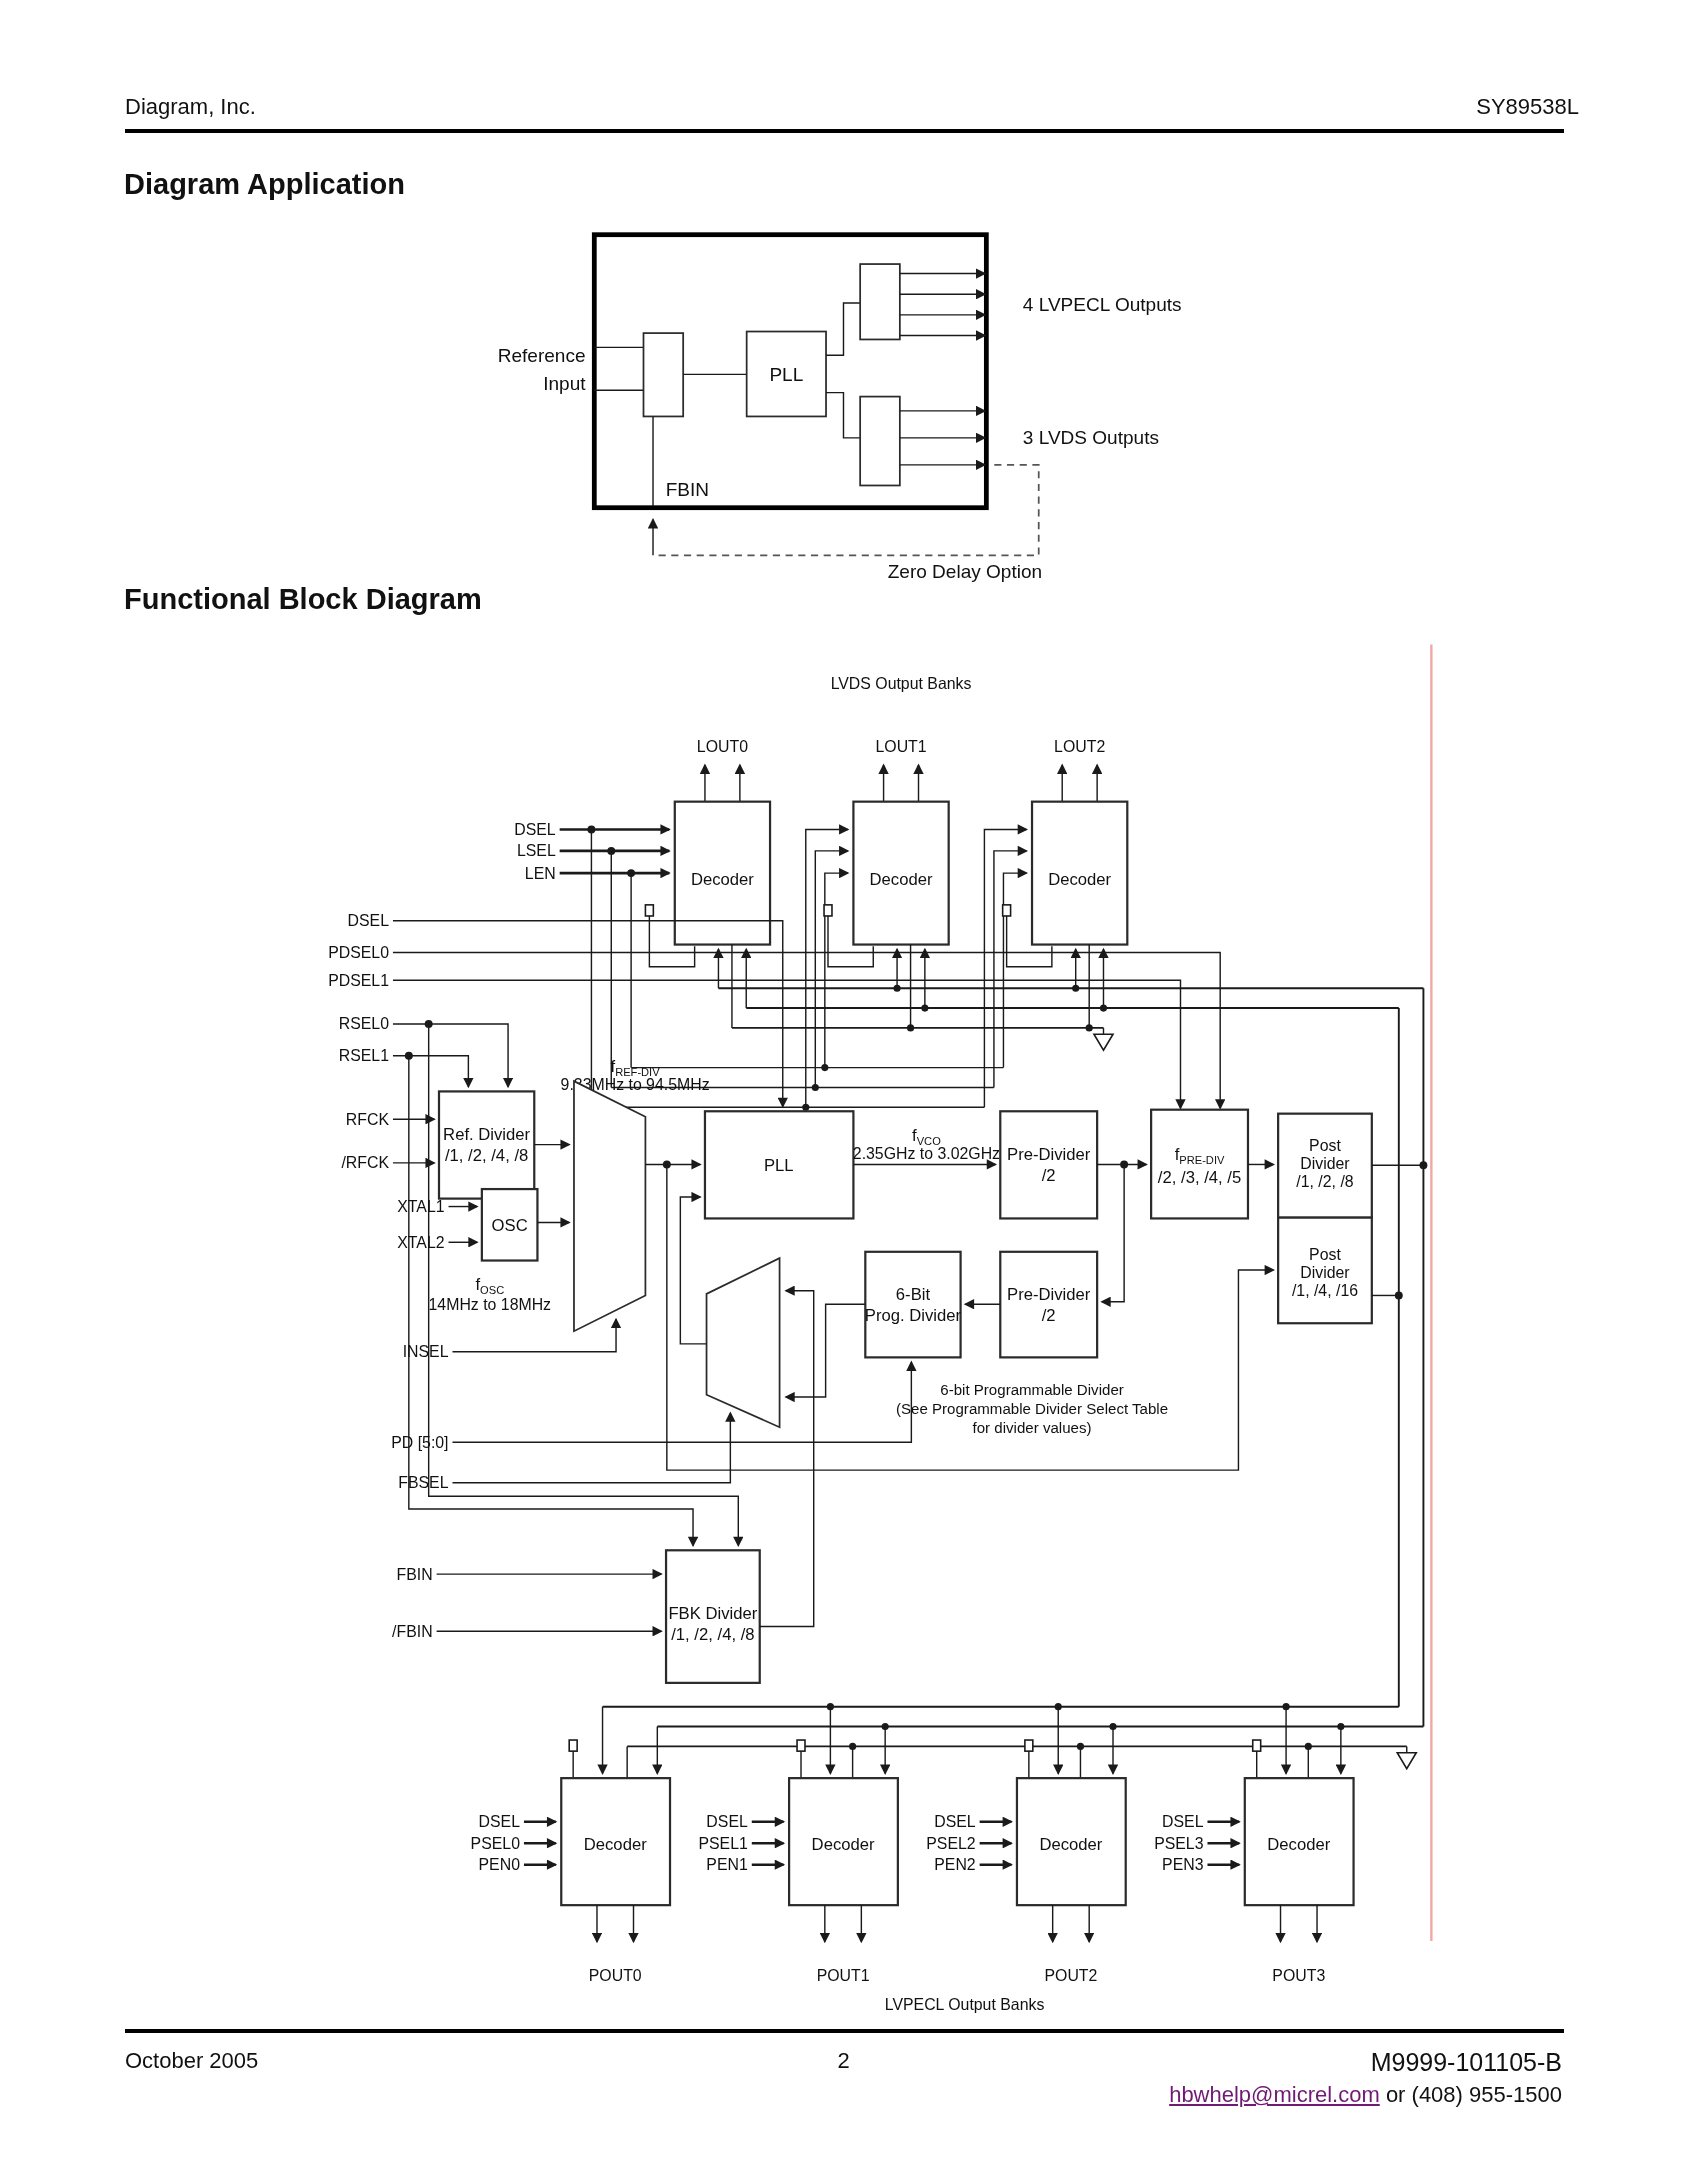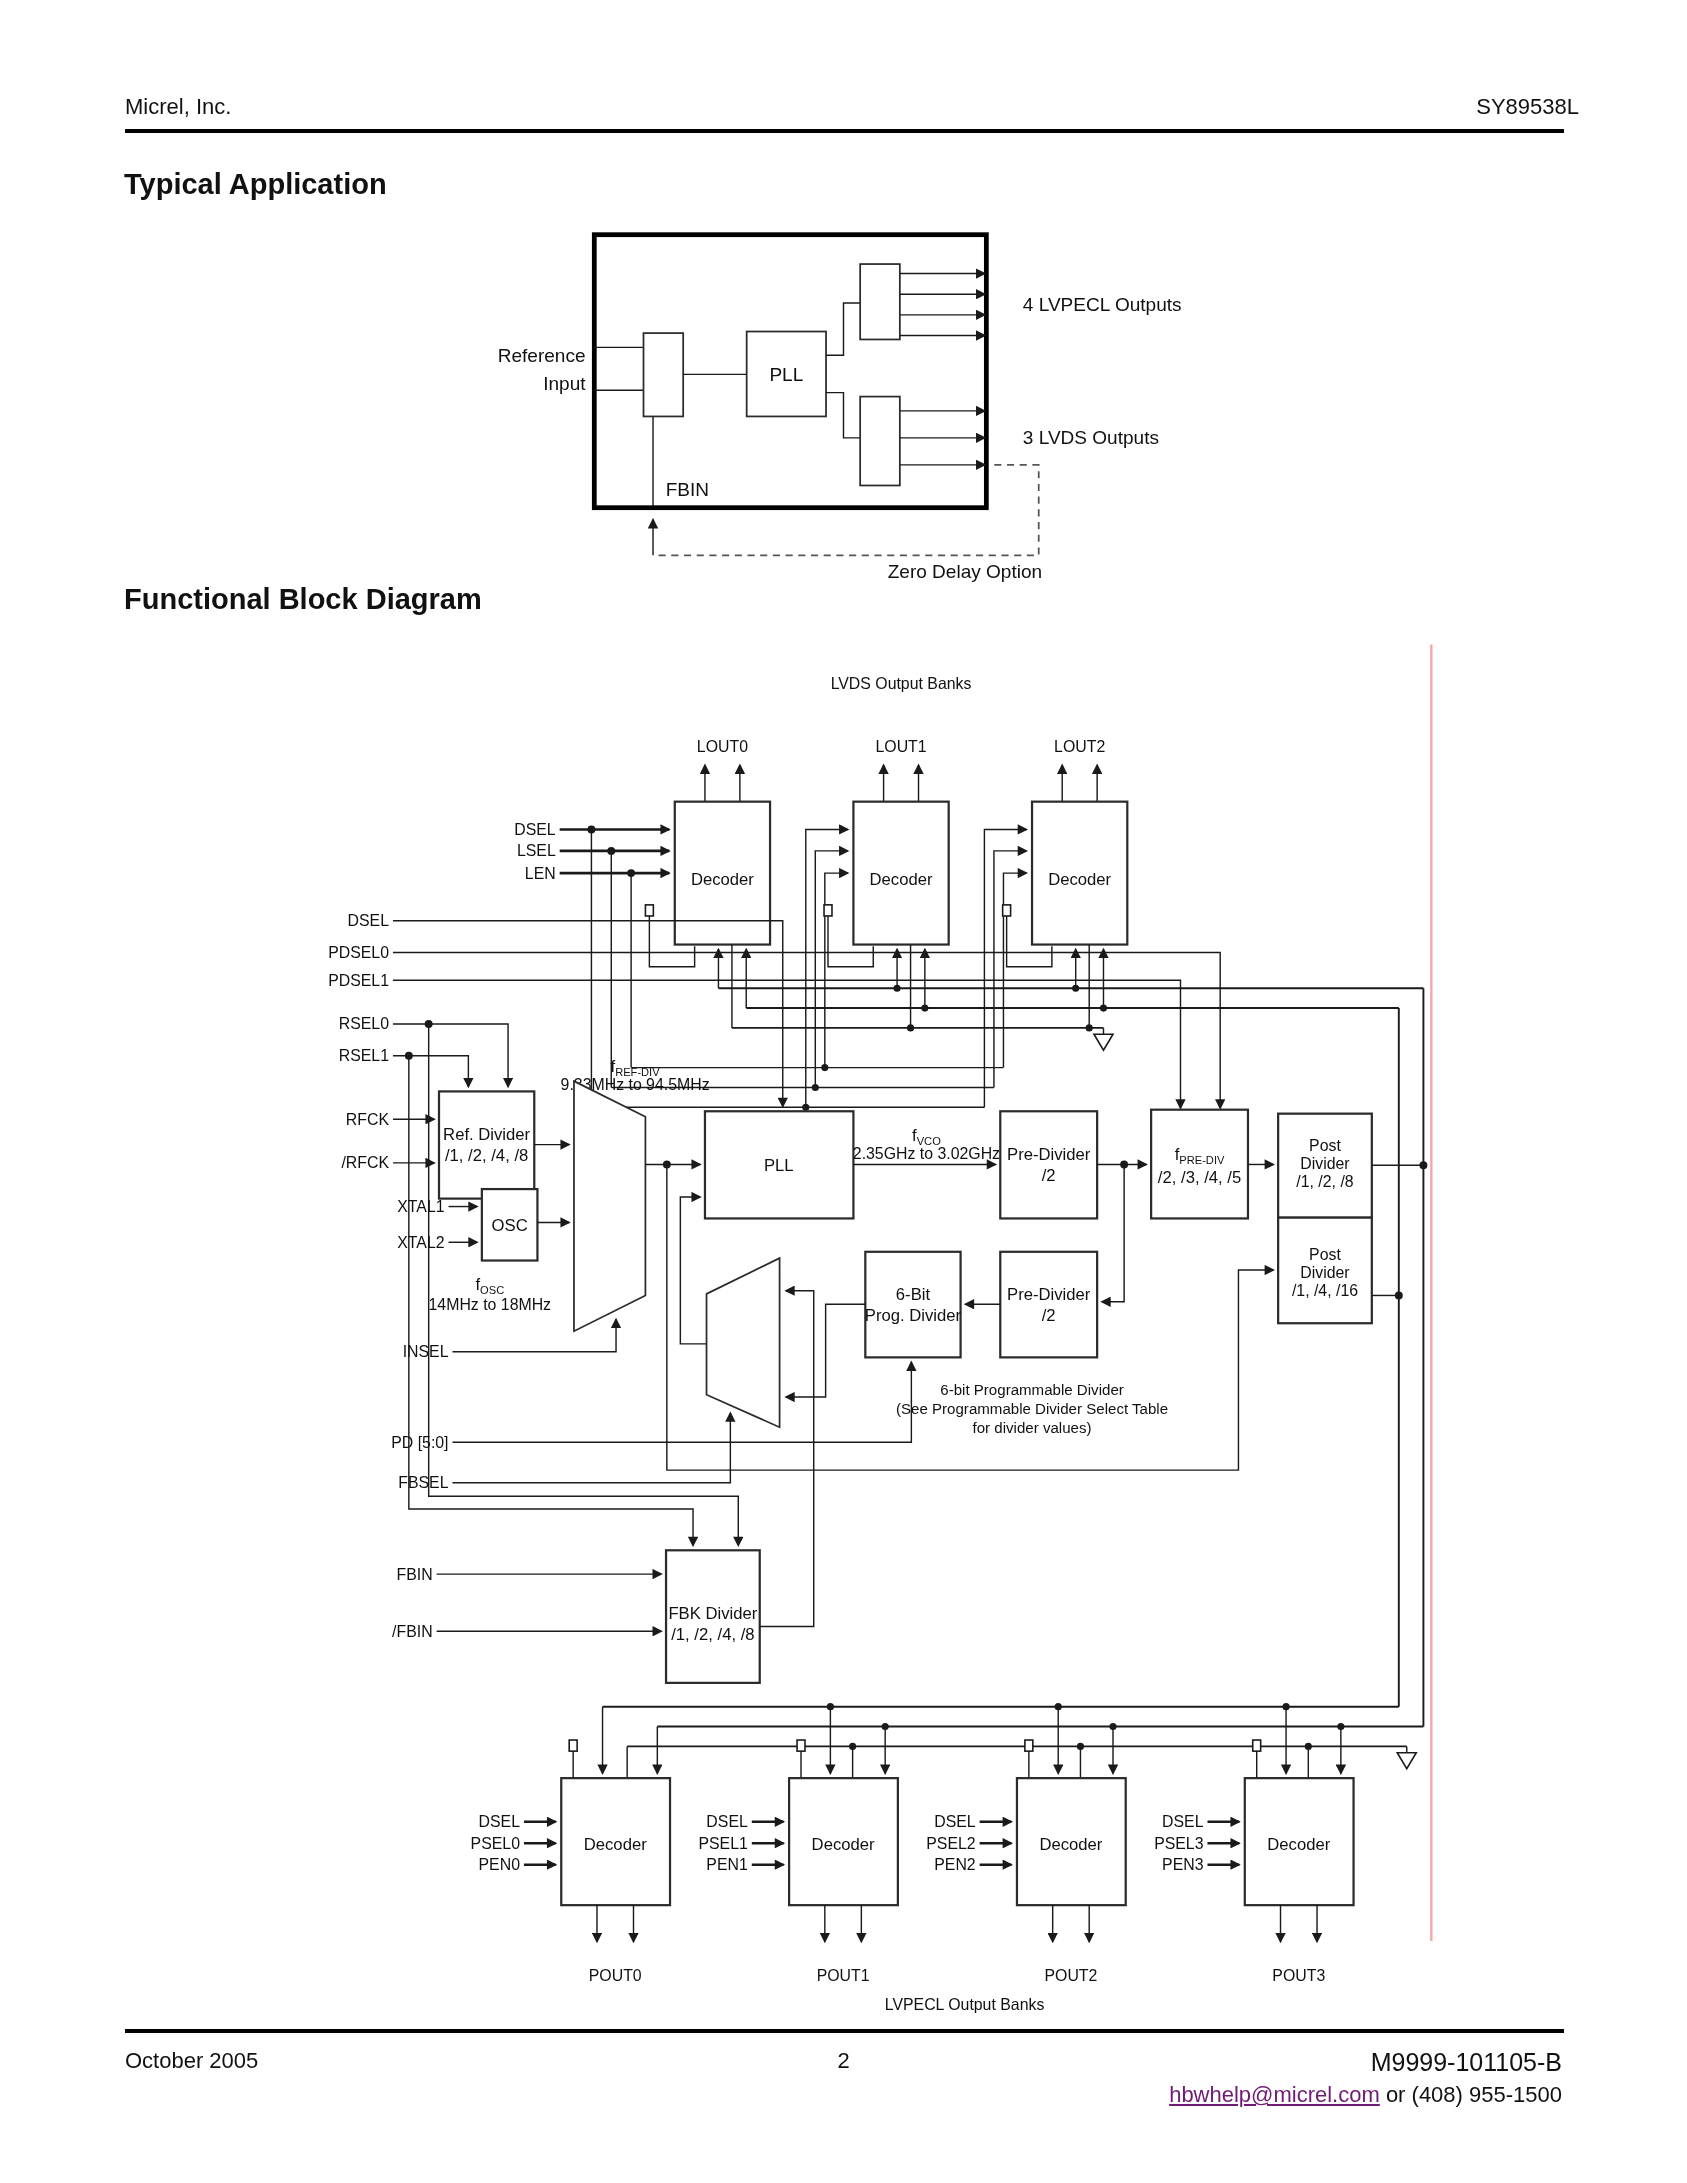--- a/index.html
+++ b/index.html
@@ -36,25 +36,25 @@
   .sq{fill:#ffffff;stroke:#1a1a1a;stroke-width:2;}
   .dash{stroke:#555;stroke-width:2.2;fill:none;stroke-dasharray:9 7;}
   .outer{fill:none;stroke:#000;stroke-width:6;}
   .pink{stroke:#f2a6a6;stroke-width:3;}
 </style>
 </head>
 <body>
 
 <div class="page">
 
-  <div class="hdr-left">Micrel, Inc.</div>
+  <div class="hdr-left">Diagram, Inc.</div>
   <div class="hdr-right">SY89538L</div>
   <div class="rule top"></div>
 
-  <h1 class="sect" id="ta-title">Typical Application</h1>
+  <h1 class="sect" id="ta-title">Diagram Application</h1>
   <h1 class="sect" id="fbd-title">Functional Block Diagram</h1>
 
   <svg style="left:429px;top:222px" width="802" height="373" viewBox="540 280 1010 470">
     <defs>
       <marker id="ah" viewBox="0 0 10 10" refX="8.5" refY="5" markerWidth="16" markerHeight="13" orient="auto" markerUnits="userSpaceOnUse">
         <path d="M0 0 L10 5 L0 10 Z" fill="#1a1a1a"></path>
       </marker>
     </defs>
 
     <rect class="outer" x="748" y="296" width="494" height="344"></rect>

